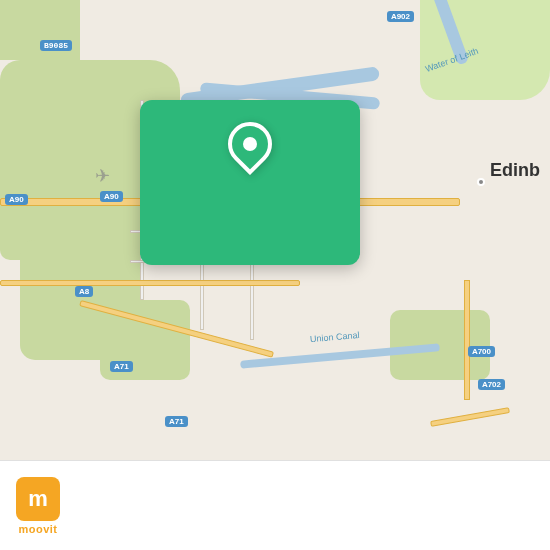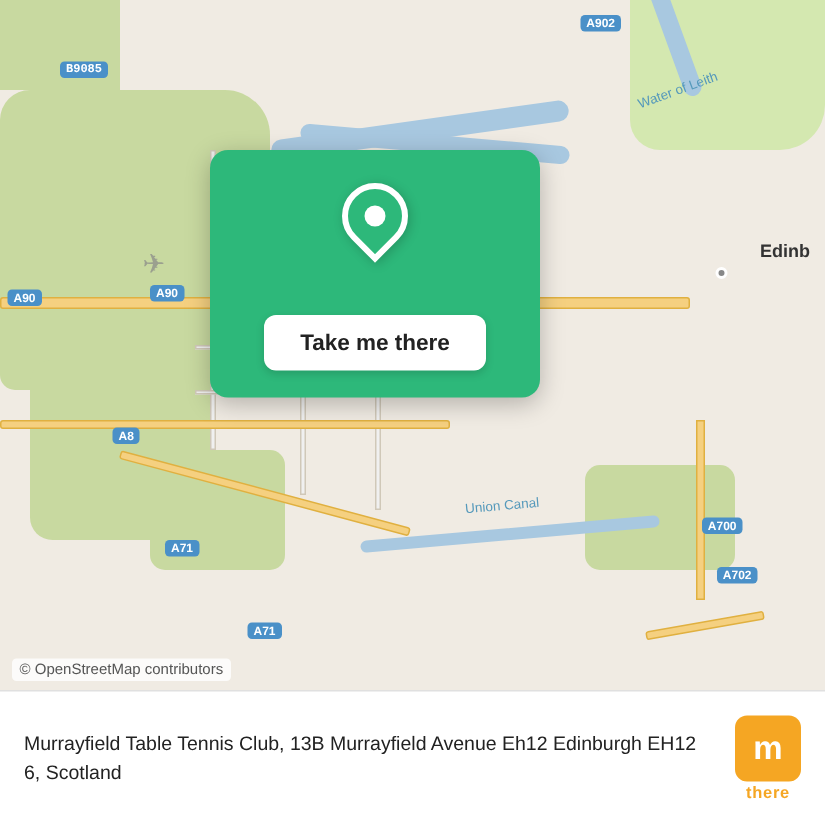--- a/index.html
+++ b/index.html
@@ -273,21 +273,21 @@
       font-weight: bold;
       padding: 1px 4px;
       border-radius: 3px;
       white-space: nowrap;
     }
 
     
     .edinb-label {
       position: absolute;
       right: 10px; top: 160px;
-      font-size: 12px;
+      font-size: 18px;
       font-weight: bold;
       color: #333;
     }
 
     
     .edinb-dot {
       position: absolute;
       right: 65px; top: 178px;
       width: 8px; height: 8px;
       background: #888;
@@ -495,25 +495,22 @@
 
   <div class="edinb-label">Edinb</div>
   <div class="edinb-dot"></div>
 
   <div class="cta-overlay">
     <div class="location-pin">
       <div class="pin-outer">
         <div class="pin-inner"></div>
       </div>
     </div>
-    <button class="cta-button">Take me there</button>
-  </div>
-
-  <div class="osm-attribution">© OpenStreetMap contributors</div>
+  </div>
+
 </div>
 
 <div id="bottom-bar">
-  <div class="address-text">Murrayfield Table Tennis Club, 13B Murrayfield Avenue Eh12 Edinburgh EH12 6, Scotland</div>
   <div class="moovit-logo">
     <div class="moovit-m">m</div>
-    <div class="moovit-text">there</div>
+    <div class="moovit-text">moovit</div>
   </div>
 </div>
 
 </body></html>

